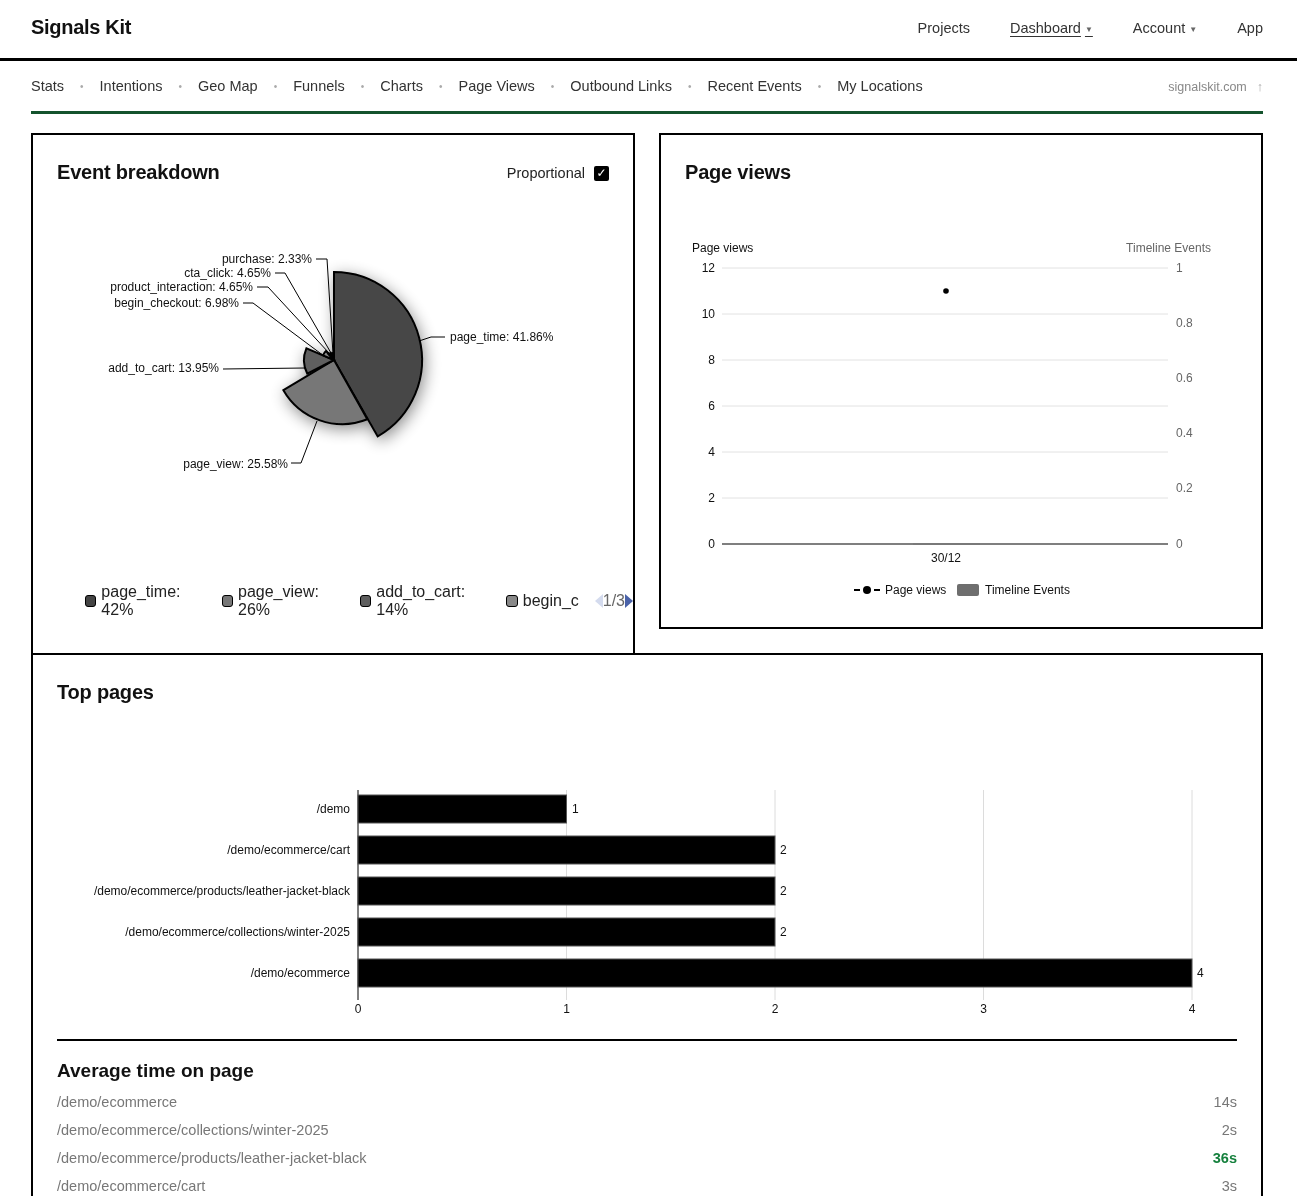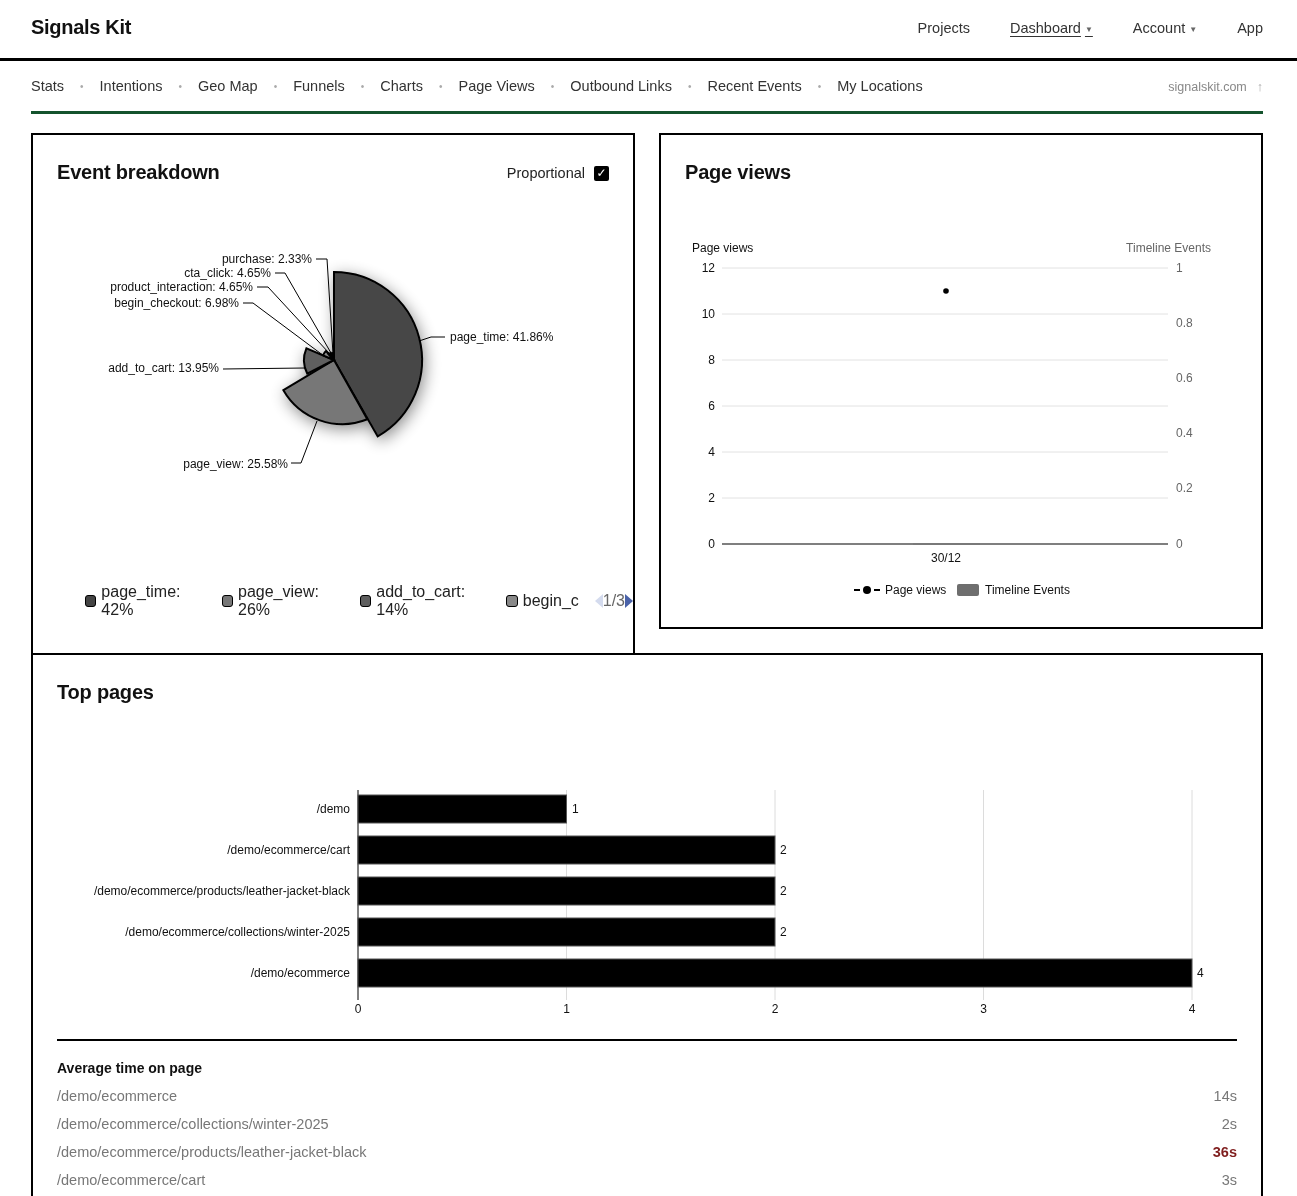--- a/index.html
+++ b/index.html
@@ -33,21 +33,21 @@
 
   .legend-row { position: absolute; left: 52px; top: 448px; display: flex; align-items: center; font-size: 16px; color: #222; gap: 12px; }
   .legend-item { display: flex; align-items: center; gap: 5px; }
   .swatch { width: 12px; height: 12px; border: 1.5px solid #000; border-radius: 3px; }
   .clip { width: 56px; overflow: hidden; white-space: nowrap; }
   .pager { display: flex; align-items: center; margin-left: 4px; color: #666; }
   .tri-left { width: 0; height: 0; border-top: 7px solid transparent; border-bottom: 7px solid transparent; border-right: 8px solid #d4dbee; }
   .tri-right { width: 0; height: 0; border-top: 7px solid transparent; border-bottom: 7px solid transparent; border-left: 8px solid #4a62a8; cursor: pointer; }
 
   .avg { position: absolute; left: 24px; right: 24px; top: 384px; border-top: 2px solid #000; }
-  .avg h3 { font-size: 14px; font-weight: 700; margin-top: 19px; margin-bottom: 6px; }
+  .avg h3 { font-size: 19px; font-weight: 700; margin-top: 19px; margin-bottom: 6px; }
   .avg-row { display: flex; justify-content: space-between; font-size: 14.5px; color: #777; height: 28px; line-height: 28px; }
 </style>
 </head>
 <body>
 
 <div class="topbar">
   <div class="brand">Signals Kit</div>
   <div class="topnav">
     <span><span>Projects</span></span>
     <span class="active"><span>Dashboard</span><span class="caret">▼</span></span>
@@ -263,20 +263,20 @@
     <div class="avg-row">
       <span>/demo/ecommerce</span>
       <span>14s</span>
     </div>
     <div class="avg-row">
       <span>/demo/ecommerce/collections/winter-2025</span>
       <span>2s</span>
     </div>
     <div class="avg-row">
       <span>/demo/ecommerce/products/leather-jacket-black</span>
-      <span class="hlv" style="color:#7f1d1d;font-weight:600">36s</span>
+      <span class="hlv" style="color:#15803d;font-weight:600">36s</span>
     </div>
     <div class="avg-row">
       <span>/demo/ecommerce/cart</span>
       <span>3s</span>
     </div>
   </div>
 </div>
 
 </body></html>

